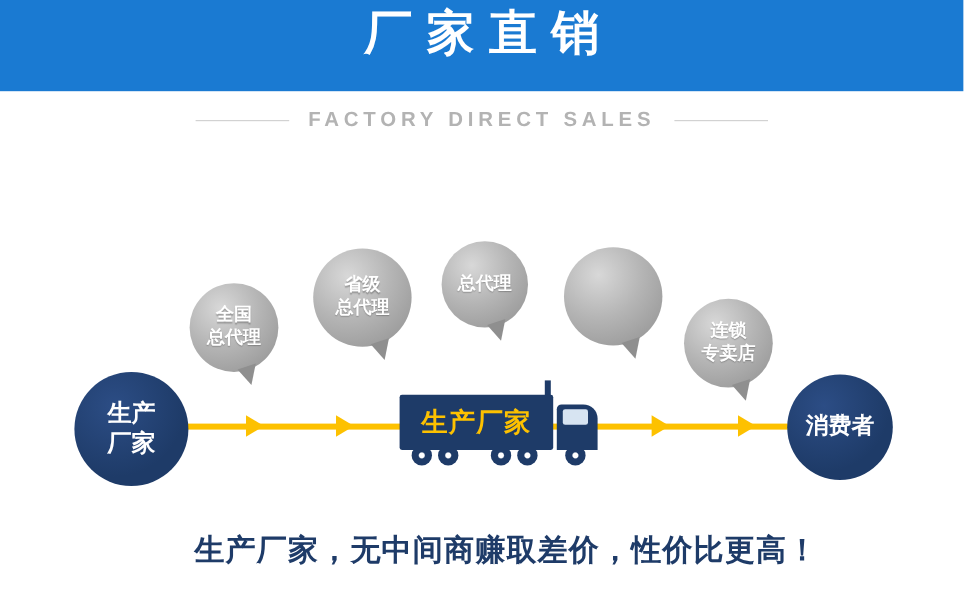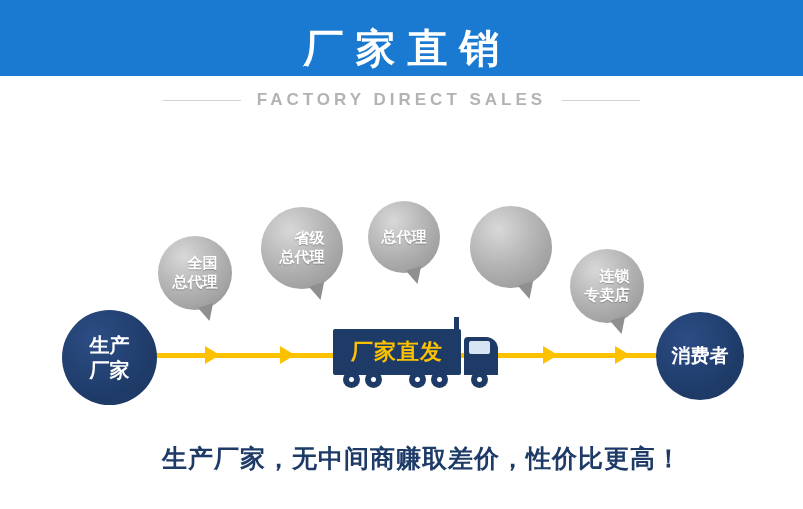--- a/index.html
+++ b/index.html
@@ -8,31 +8,31 @@
     --arrow-yellow:#fdc100;
     --bubble-gray:#a9a9a9;
     --subtitle-gray:#b3b3b3;
   }
   *{margin:0;padding:0;box-sizing:border-box;}
   body{background:#fff;font-family:"Liberation Sans","DejaVu Sans",sans-serif;}
   .page{position:relative;width:803px;height:509px;background:#ffffff;overflow:hidden;margin:0 auto;}
 
   
   .banner{position:absolute;left:0;top:0;width:803px;height:76px;background:var(--banner-blue);
-          display:flex;align-items:flex-end;justify-content:center;}
+          display:flex;align-items:flex-start;justify-content:center;}
   .banner-title{color:#ffffff;font-size:40px;font-weight:bold;letter-spacing:12px;text-indent:12px;}
 
   .subtitle-row{position:absolute;left:0;top:90px;width:803px;display:flex;align-items:center;justify-content:center;gap:16px;}
   .subtitle-dash{width:78px;height:1px;background:#d2d2d2;}
   .subtitle-text{color:var(--subtitle-gray);font-size:17px;letter-spacing:4px;font-weight:bold;}
 
   
   .bubble{position:absolute;border-radius:50%;
           background:radial-gradient(circle at 35% 28%, #d8d8d8 0%, #b5b5b5 45%, #8f8f8f 100%);
-          display:flex;align-items:center;justify-content:center;text-align:right;z-index:2;}
+          display:flex;align-items:center;justify-content:center;text-align:center;z-index:2;}
   .bubble-label{color:#ffffff;font-weight:bold;font-size:15px;line-height:1.25;white-space:pre-line;
                 text-shadow:0 1px 1px rgba(0,0,0,.25);}
   .bubble-tail{position:absolute;bottom:-11px;right:16px;width:0;height:0;
                border-left:7px solid transparent;border-right:9px solid transparent;
                border-top:16px solid #8f8f8f;transform:rotate(-18deg);}
   .bubble-1{left:158px;top:236px;width:74px;height:74px;}
   .bubble-2{left:261px;top:207px;width:82px;height:82px;}
   .bubble-3{left:368px;top:201px;width:72px;height:72px;}
   .bubble-4{left:470px;top:206px;width:82px;height:82px;}
   .bubble-5{left:570px;top:249px;width:74px;height:74px;}
@@ -119,21 +119,21 @@
   </div>
 
   <div class="node-circle factory-circle">
     <span class="node-label">生产
 厂家</span>
   </div>
 
   <div class="truck">
     <div class="truck-exhaust"></div>
     <div class="truck-trailer">
-      <span class="truck-trailer-label">厂家直发</span>
+      <span class="truck-trailer-label">生产厂家</span>
     </div>
     <div class="truck-cab">
       <div class="truck-window"></div>
     </div>
     <div class="truck-wheel wheel-1"></div>
     <div class="truck-wheel wheel-2"></div>
     <div class="truck-wheel wheel-3"></div>
     <div class="truck-wheel wheel-4"></div>
     <div class="truck-wheel wheel-5"></div>
   </div>

